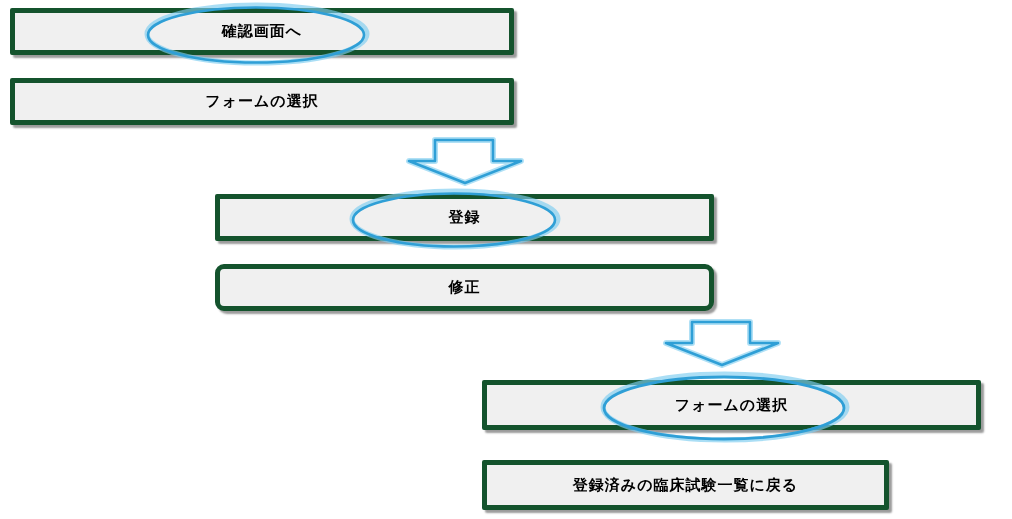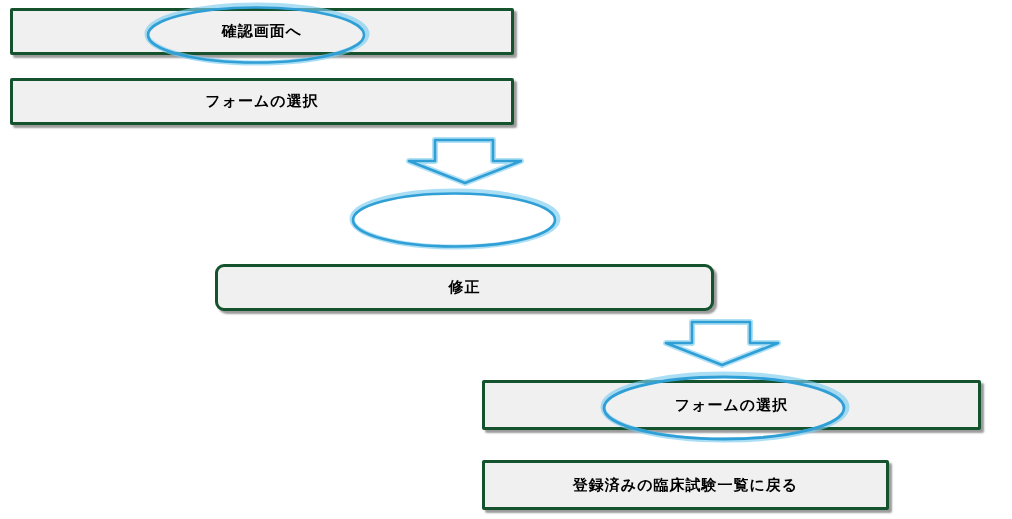--- a/index.html
+++ b/index.html
@@ -12,21 +12,21 @@
     position: relative;
     width: 1012px;
     height: 519px;
     background: #ffffff;
     overflow: hidden;
   }
   .bar {
     position: absolute;
     box-sizing: border-box;
     background: #f0f0f0;
-    border: 3px solid #14532d;
+    border: 5px solid #14532d;
     border-radius: 2px;
     box-shadow: 3px 3px 2px #9b9b9b;
     display: flex;
     align-items: center;
     justify-content: center;
     cursor: pointer;
   }
   .bar span {
     font-size: 15px;
     font-weight: bold;
@@ -67,20 +67,23 @@
   <svg class="overlay" id="ellipse-1" viewBox="0 0 230 66">
     <ellipse cx="115" cy="33" rx="110" ry="29" fill="none" stroke="#7ccdf0" stroke-width="5" opacity="0.65"></ellipse>
     <ellipse cx="114" cy="34" rx="108" ry="27.5" fill="none" stroke="#2f9fd6" stroke-width="2.6"></ellipse>
   </svg>
 
   <svg class="overlay" id="arrow-1" viewBox="0 0 120 50">
     <path d="M30,4 L88,4 L88,25 L116,25 L60,47 L4,25 L30,25 Z" fill="#ffffff" stroke="#7ccdf0" stroke-width="6" stroke-linejoin="round" opacity="0.6"></path>
     <path d="M30,4 L88,4 L88,25 L116,25 L60,47 L4,25 L30,25 Z" fill="none" stroke="#2f9fd6" stroke-width="2.6" stroke-linejoin="round"></path>
   </svg>
 
+  <div class="bar" id="bar-register">
+    <span>登録</span>
+  </div>
   <div class="bar" id="bar-modify">
     <span>修正</span>
   </div>
 
   <svg class="overlay" id="ellipse-2" viewBox="0 0 216 64">
     <ellipse cx="108" cy="32" rx="103" ry="28" fill="none" stroke="#7ccdf0" stroke-width="5" opacity="0.65"></ellipse>
     <ellipse cx="107" cy="33" rx="101" ry="26.5" fill="none" stroke="#2f9fd6" stroke-width="2.6"></ellipse>
   </svg>
 
   <svg class="overlay" id="arrow-2" viewBox="0 0 120 50">

